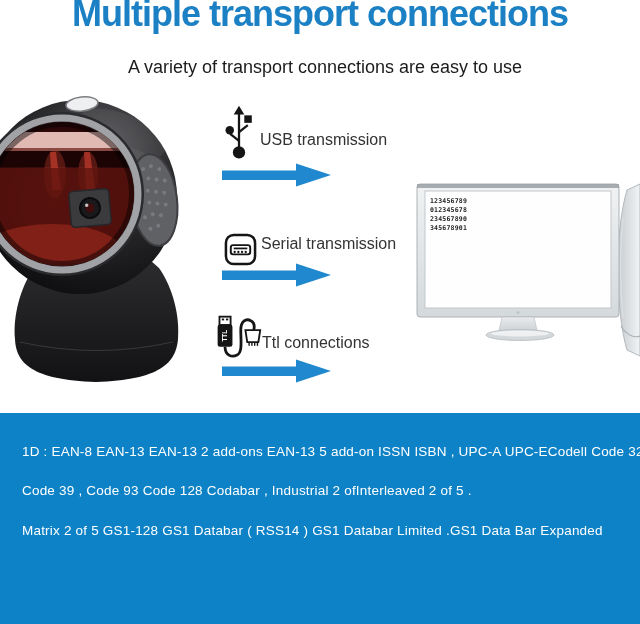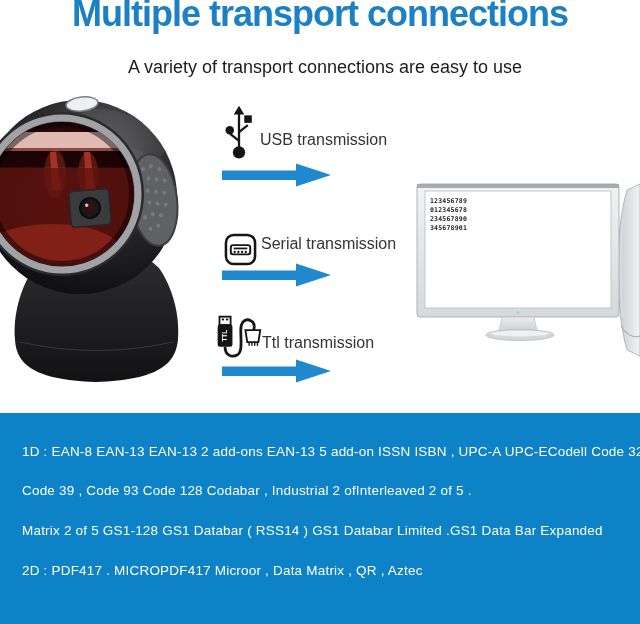--- a/index.html
+++ b/index.html
@@ -163,21 +163,21 @@
     <text x="13" y="24.5" transform="rotate(-90 13 22)" text-anchor="middle" font-size="7" font-weight="bold" fill="#ffffff" font-family="Liberation Sans, sans-serif">TTL</text>
     <path d="M13 34 C13 43 20 46 26 43 C32 40 30 28 30 16 C30 6 36 3 41 6 C45 8 45 12 44 16" stroke="#151515" stroke-width="3" fill="none"></path>
     <path d="M35 16 L51 16 L49 29 L37 29 Z" fill="#ffffff" stroke="#151515" stroke-width="2"></path>
     <g stroke="#151515" stroke-width="1.5">
       <line x1="39" y1="29" x2="39" y2="33"></line>
         <line x1="42" y1="29" x2="42" y2="33"></line>
       <line x1="45" y1="29" x2="45" y2="33"></line>
         <line x1="48" y1="29" x2="48" y2="33"></line>
     </g>
   </svg>
-  <span class="t-label" style="left:262px;top:334px">Ttl transmission</span>
+  <span class="t-label" style="left:262px;top:334px">Ttl connections</span>
   <svg class="t-arrow" style="left:222px;top:359px" width="110" height="24" viewBox="0 0 110 24">
     <g fill="#1f88ce">
         <rect x="0" y="7.5" width="75" height="9.5"></rect>
         <polygon points="74,0.5 109,12 74,23.5"></polygon>
       </g>
   </svg>
 
   <svg class="monitor-img" width="235" height="185" viewBox="0 0 235 185">
     <defs>
       <linearGradient id="bezG" x1="0" y1="0" x2="0" y2="1">
@@ -211,16 +211,15 @@
 
     <path d="M97 139 L129 139 L133 157 L93 157 Z" fill="url(#neckG)" stroke="#b5babe" stroke-width=".6"></path>
     <ellipse cx="115" cy="157" rx="34" ry="5.5" fill="#d3d8db" stroke="#aeb3b7" stroke-width=".7"></ellipse>
     <ellipse cx="115" cy="155.5" rx="29" ry="3" fill="#eef0f2"></ellipse>
   </svg>
 
   <div class="codes-panel">
     <p class="code-line cl0">1D : EAN-8 EAN-13 EAN-13 2 add-ons EAN-13 5 add-on ISSN ISBN , UPC-A UPC-ECodell Code 32 ,</p>
     <p class="code-line cl1">Code 39 , Code 93 Code 128 Codabar , Industrial 2 ofInterleaved 2 of 5 .</p>
     <p class="code-line cl2">Matrix 2 of 5 GS1-128 GS1 Databar ( RSS14 ) GS1 Databar Limited .GS1 Data Bar Expanded</p>
-    <p class="code-line cl3">2D : PDF417 . MICROPDF417 Microor , Data Matrix , QR , Aztec</p>
   </div>
 
 </div>
 
 </body></html>

